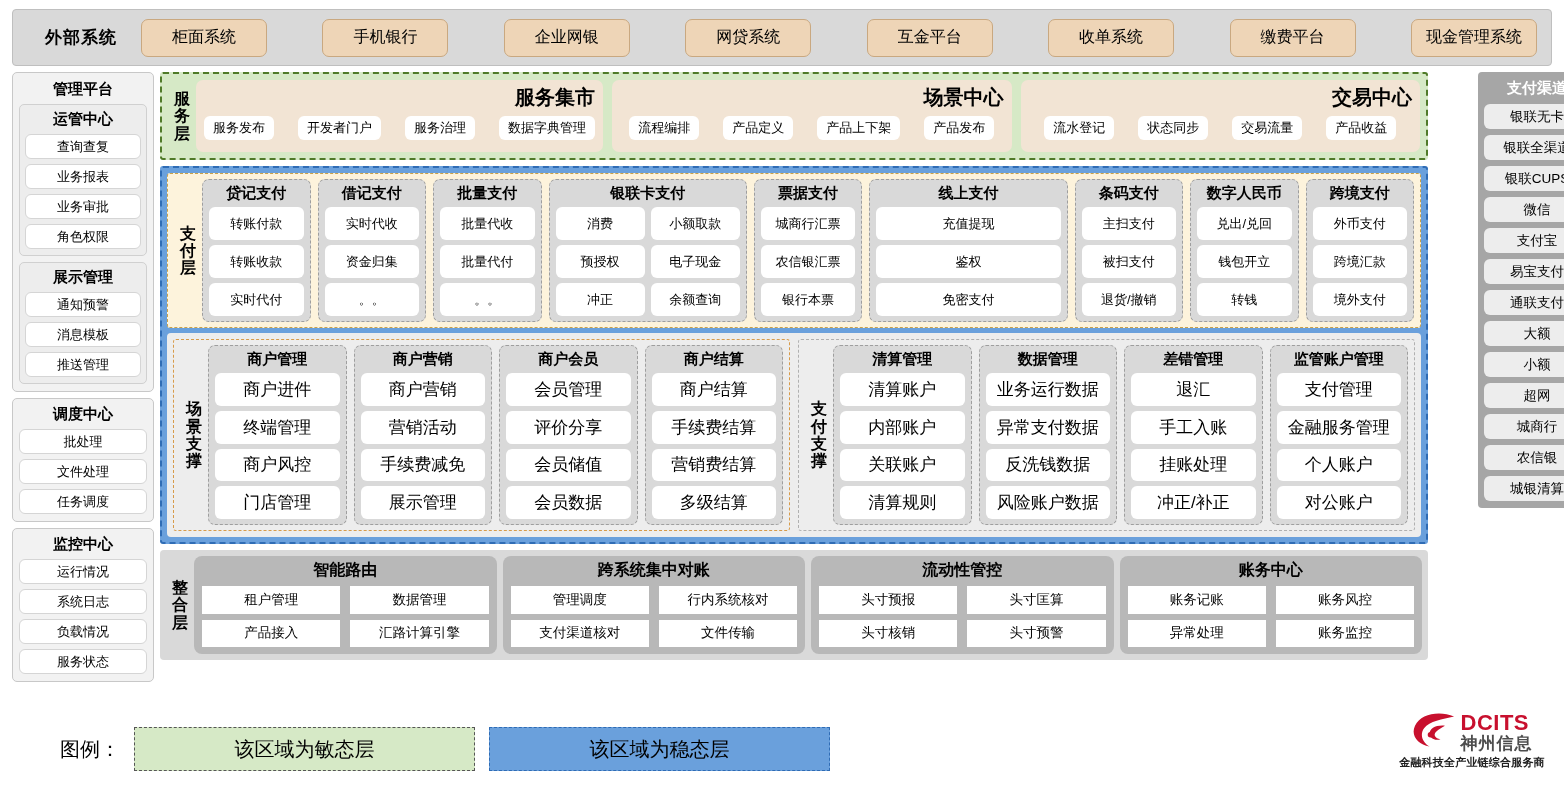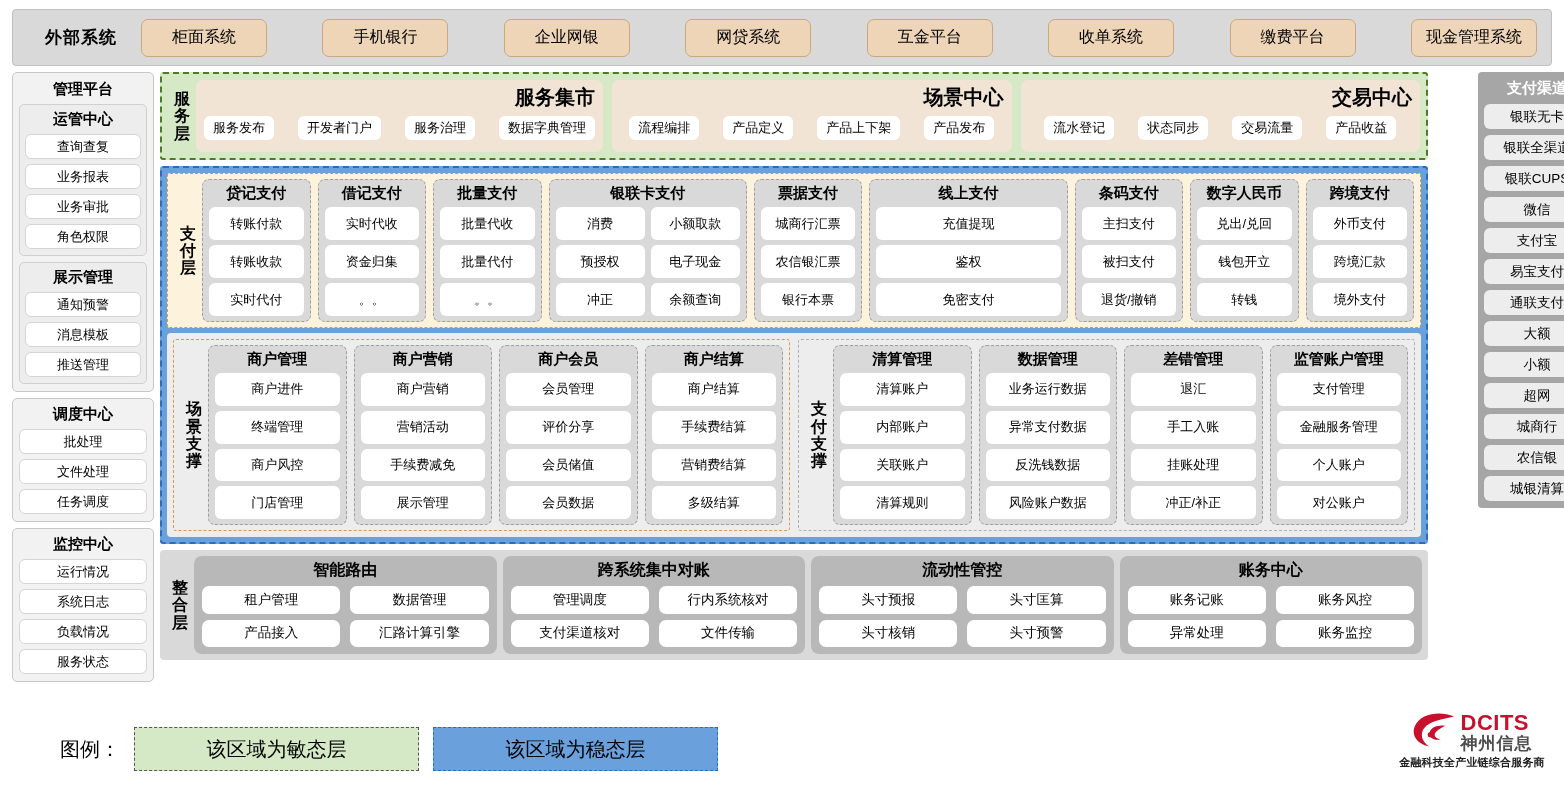--- a/index.html
+++ b/index.html
@@ -142,51 +142,51 @@
   .sup-zone.stable-zone{border:1px dashed #b0b0b0;}
   .sup-groups{display:flex;flex:1;gap:7px;}
   .sup-group{
     flex:1;background:#d9d9d9;border:1px dashed #9e9e9e;border-radius:7px;
     padding:2px 6px 5px 6px;box-sizing:border-box;
     display:flex;flex-direction:column;
   }
   .sg-title{font-weight:bold;font-size:15px;text-align:center;margin:2px 0 4px 0;white-space:nowrap;}
   .sg-chip{
     background:#ffffff;border-radius:6px;flex:1;min-height:22px;margin-bottom:5px;
-    display:flex;align-items:center;justify-content:center;font-size:13px;
+    display:flex;align-items:center;justify-content:center;font-size:17px;
     box-sizing:border-box;white-space:nowrap;
   }
   .sg-chip:last-child{margin-bottom:0;}
 
   
   .int-layer{
     background:#d9d9d9;border-radius:4px;
     display:flex;align-items:stretch;padding:6px;box-sizing:border-box;
     height:110px;
   }
   .int-cards{display:flex;flex:1;gap:6px;}
   .int-card{
     flex:1;background:#b8b8b8;border-radius:8px;padding:2px 8px 7px 8px;
     box-sizing:border-box;display:flex;flex-direction:column;
   }
   .int-title{font-weight:bold;font-size:16px;text-align:center;margin:2px 0 5px 0;}
   .int-grid{display:grid;grid-template-columns:1fr 1fr;gap:6px 10px;flex:1;}
   .int-chip{
-    background:#ffffff;border-radius:7px;
+    background:#ffffff;border-radius:0;
     display:flex;align-items:center;justify-content:center;font-size:13.5px;
     box-sizing:border-box;white-space:nowrap;
   }
 
   
   .legend{
     position:absolute;left:60px;top:727px;display:flex;align-items:center;gap:14px;
   }
   .legend-label{font-size:20px;}
   .legend-chip{
-    width:285px;height:44px;display:flex;align-items:center;justify-content:center;
+    width:341px;height:44px;display:flex;align-items:center;justify-content:center;
     font-size:20px;box-sizing:border-box;
   }
   .legend-agile{background:#d6e9c6;border:1px dashed #555;}
   .legend-stable{background:#6aa0dc;border:1px dashed #2f6cb5;}
 
   
   .logo{position:absolute;left:1386px;top:712px;width:172px;text-align:center;}
   .logo-row{display:flex;align-items:center;justify-content:center;gap:3px;}
   .logo-mark{width:46px;height:40px;flex:none;}
   .logo-txt{text-align:left;line-height:1;}

